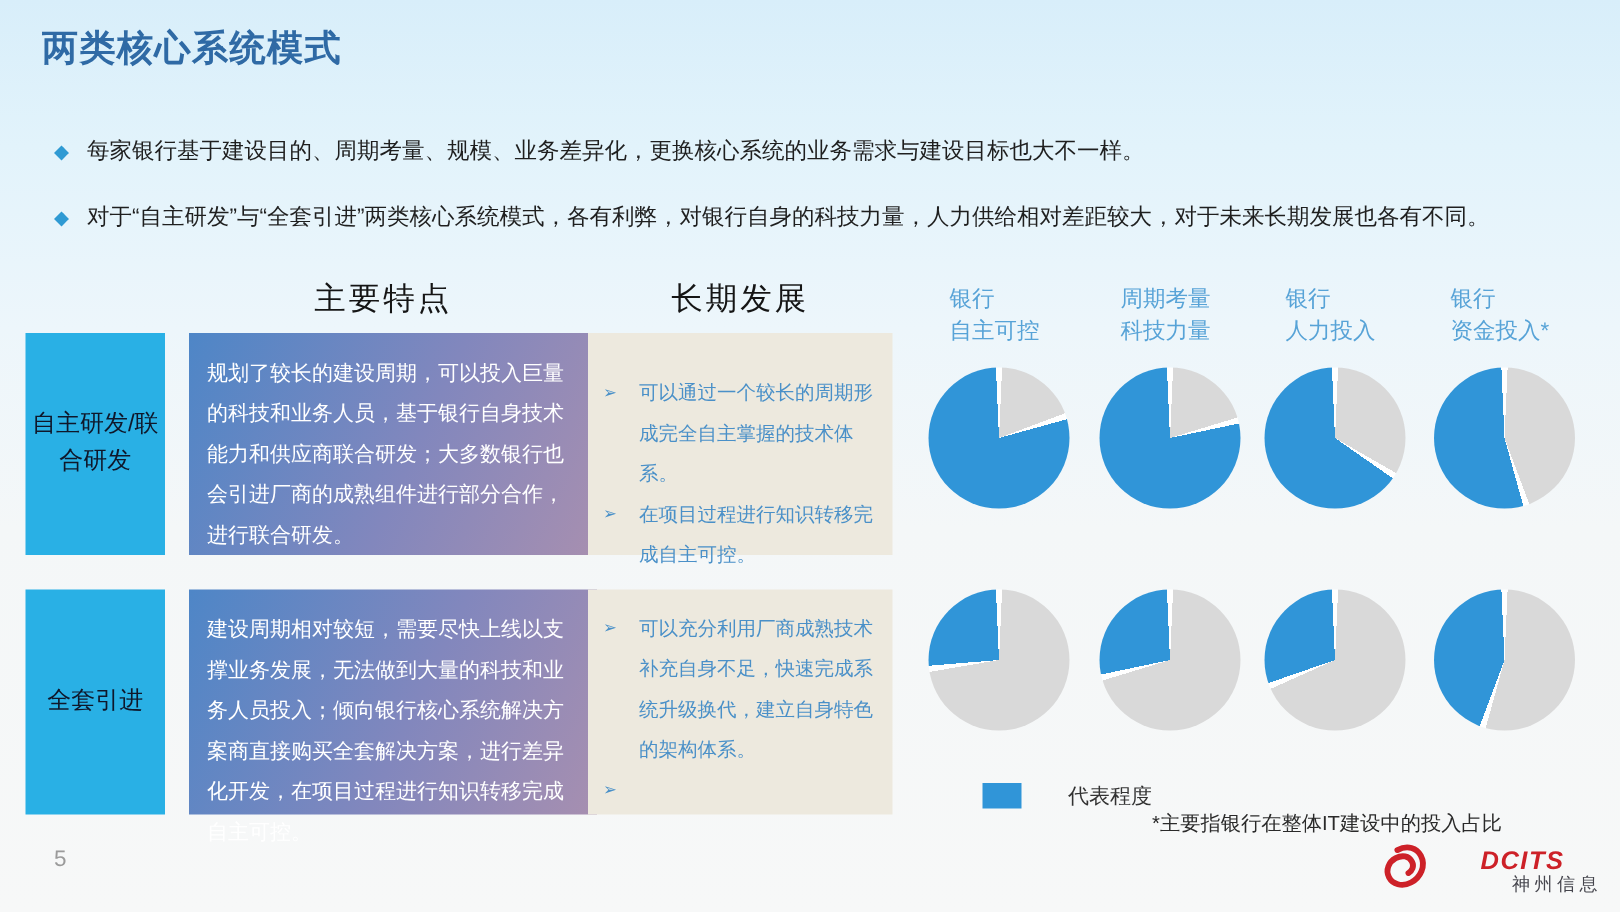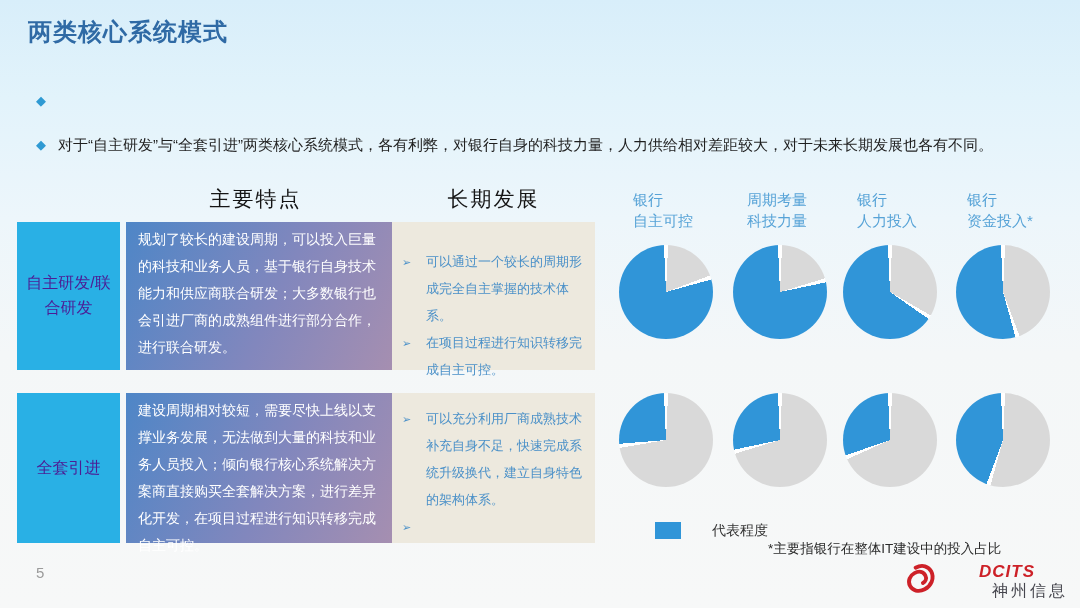--- a/index.html
+++ b/index.html
@@ -24,29 +24,29 @@
   .diamond{color:#2f9ad3;font-size:13px;padding-top:2px;flex:none;}
 
   .colheader{
     position:absolute;top:185px;text-align:center;
     font-size:21px;color:#151515;font-weight:500;letter-spacing:2px;
   }
   .ch-features{left:126px;width:259px;}
   .ch-longterm{left:392px;width:203px;}
 
   .row-label{
-    position:absolute;left:17px;width:103px;background:#29b0e5;
-    color:#4c1d95;font-size:16px;line-height:1.55;
+    position:absolute;left:17px;width:93px;background:#29b0e5;
+    color:#0f172a;font-size:16px;line-height:1.55;
     display:flex;align-items:center;justify-content:center;text-align:center;
     word-break:break-all;padding:0 4px;box-sizing:border-box;
   }
   .features{
     position:absolute;left:126px;width:272px;box-sizing:border-box;
     background:linear-gradient(115deg,#4e86c7 0%,#8287bd 55%,#a78fb0 100%);
-    color:#ffffff;font-size:14px;line-height:27px;padding:4px 10px 0 12px;
+    color:#ffffff;font-size:14px;line-height:27px;padding:13px 10px 0 12px;
     word-break:break-all;
   }
   .longterm{
     position:absolute;left:392px;width:203px;box-sizing:border-box;
     background:#ede9de;color:#4a90c8;font-size:13px;line-height:27px;
     padding:26px 6px 0 10px;
   }
   .longterm.r2{padding-top:12px;}
   .lt-item{display:flex;}
   .lt-marker{width:24px;flex:none;font-size:11px;padding-top:1px;}
@@ -79,31 +79,32 @@
     position:absolute;left:768px;top:540px;font-size:13.5px;color:#2a2a2a;
   }
   .page-num{
     position:absolute;left:36px;top:564px;font-size:15px;color:#9b9b9b;
   }
   .logo{
     position:absolute;right:12px;bottom:8px;display:flex;align-items:center;gap:7px;
   }
   .logo-texts{display:flex;flex-direction:column;line-height:1.15;}
   .logo-en{font-size:17px;font-weight:800;font-style:italic;color:#cd2128;letter-spacing:1px;text-align:center;}
-  .logo-cn{font-size:16px;color:#45454d;letter-spacing:3px;margin-left:46px;}
+  .logo-cn{font-size:12px;color:#45454d;letter-spacing:3px;margin-left:46px;}
 </style>
 </head>
 <body>
 
 <div class="slide">
 
   <div class="title">两类核心系统模式</div>
 
   <div class="bullet b1">
     <span class="diamond">◆</span>
+    <span>每家银行基于建设目的、周期考量、规模、业务差异化，更换核心系统的业务需求与建设目标也大不一样。</span>
   </div>
   <div class="bullet b2">
     <span class="diamond">◆</span>
     <span>对于“自主研发”与“全套引进”两类核心系统模式，各有利弊，对银行自身的科技力量，人力供给相对差距较大，对于未来长期发展也各有不同。</span>
   </div>
 
   <div class="colheader ch-features">主要特点</div>
   <div class="colheader ch-longterm">长期发展</div>
 
   <div class="row-label r1">自主研发/联合研发</div>

